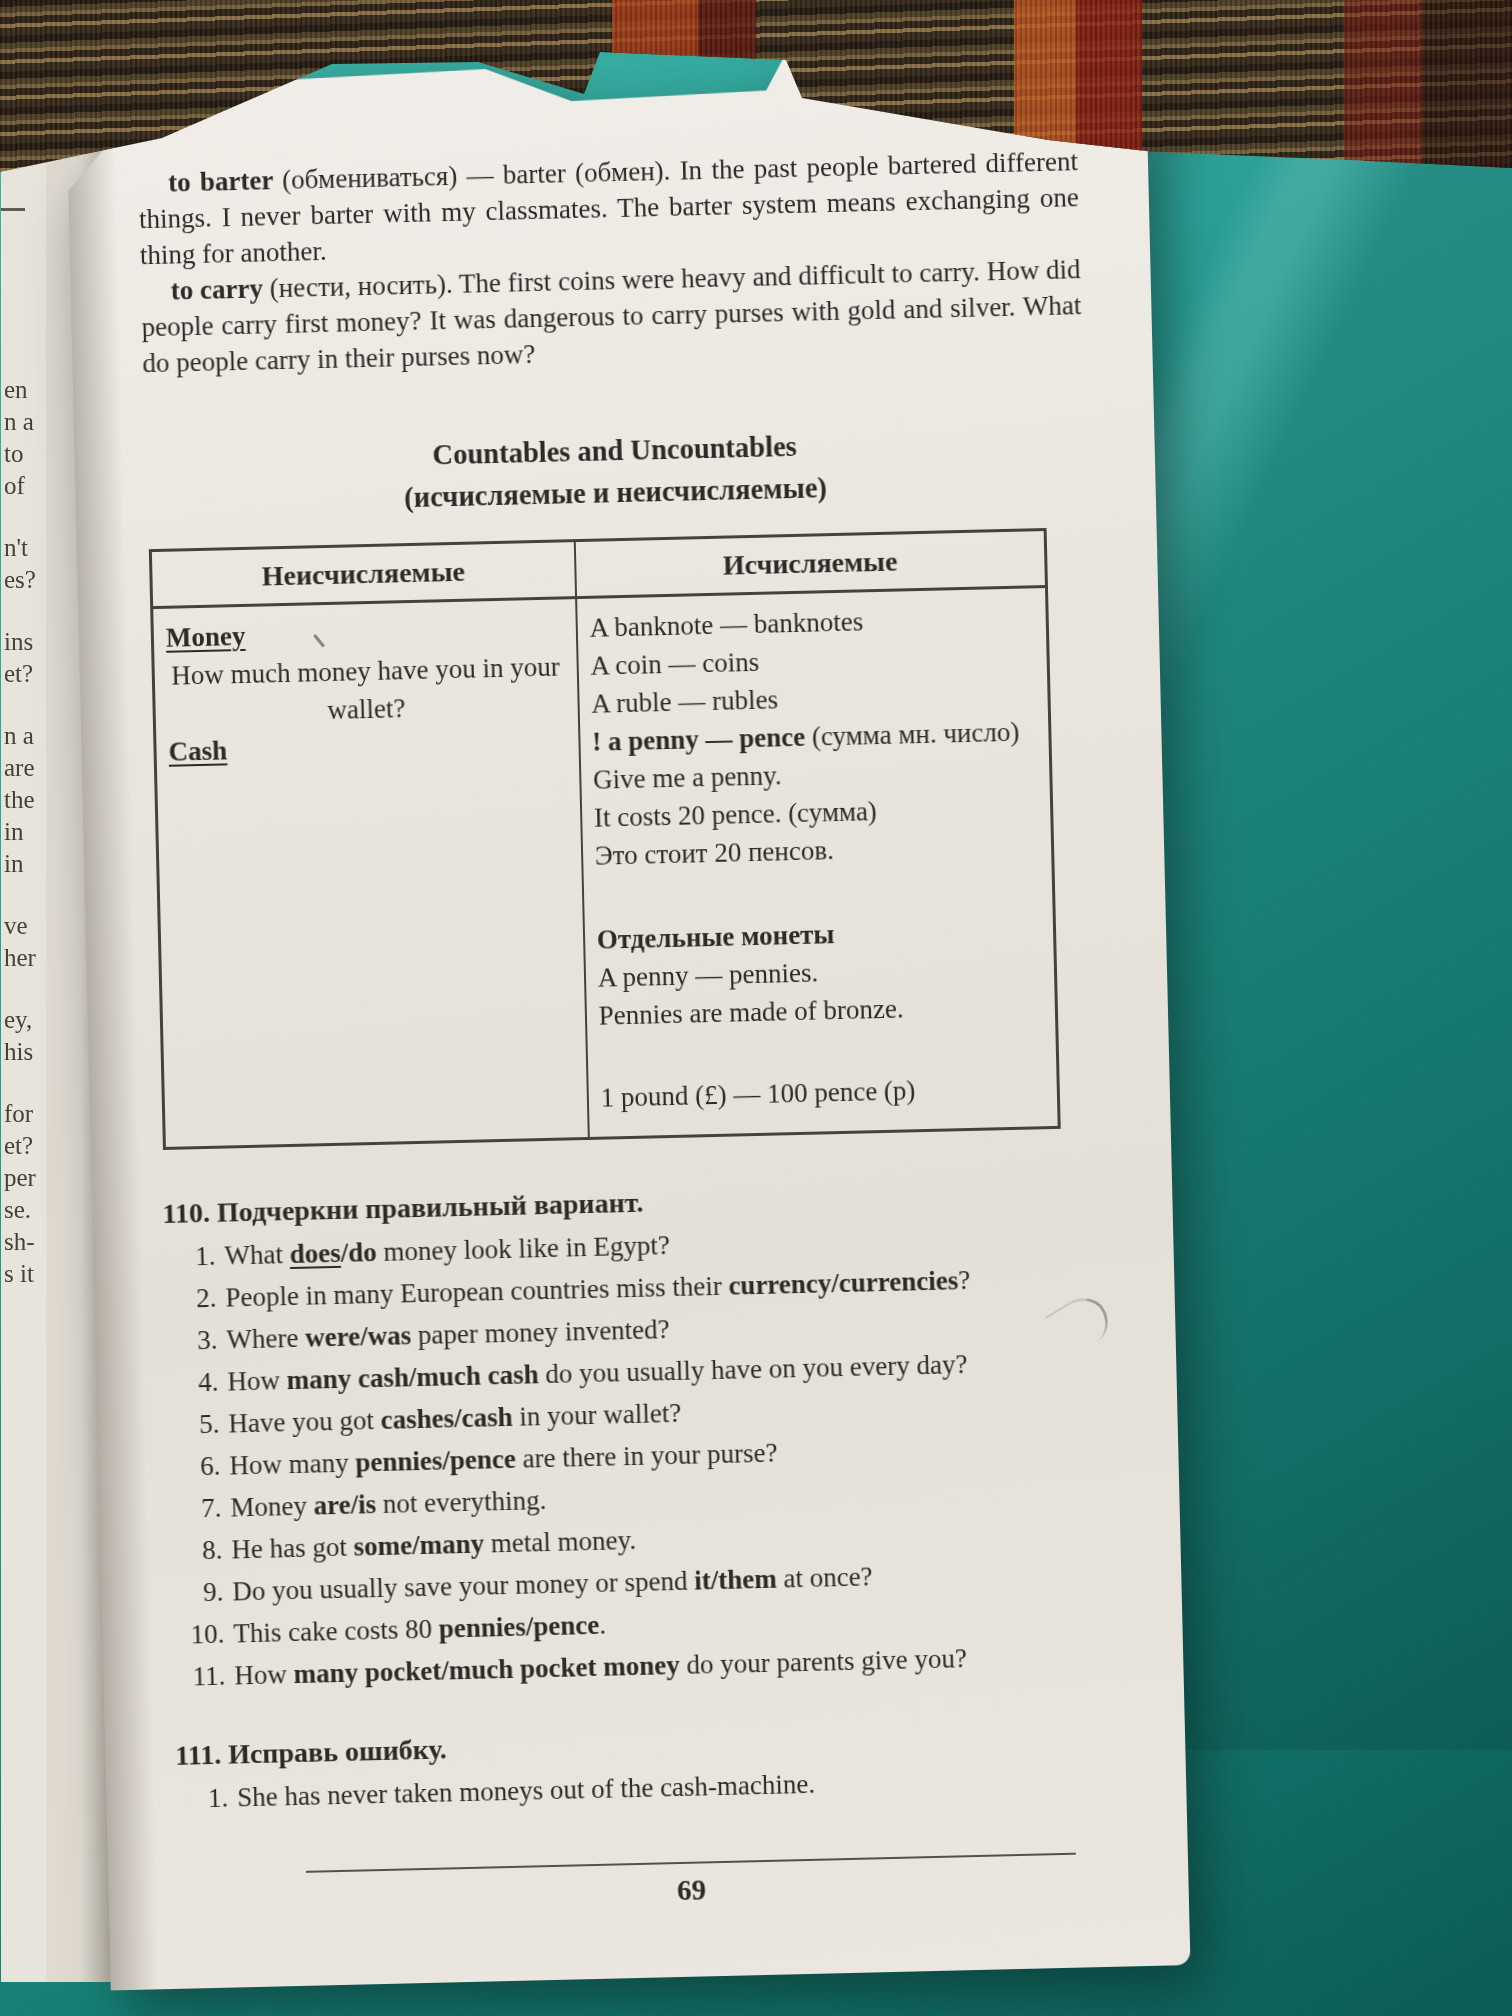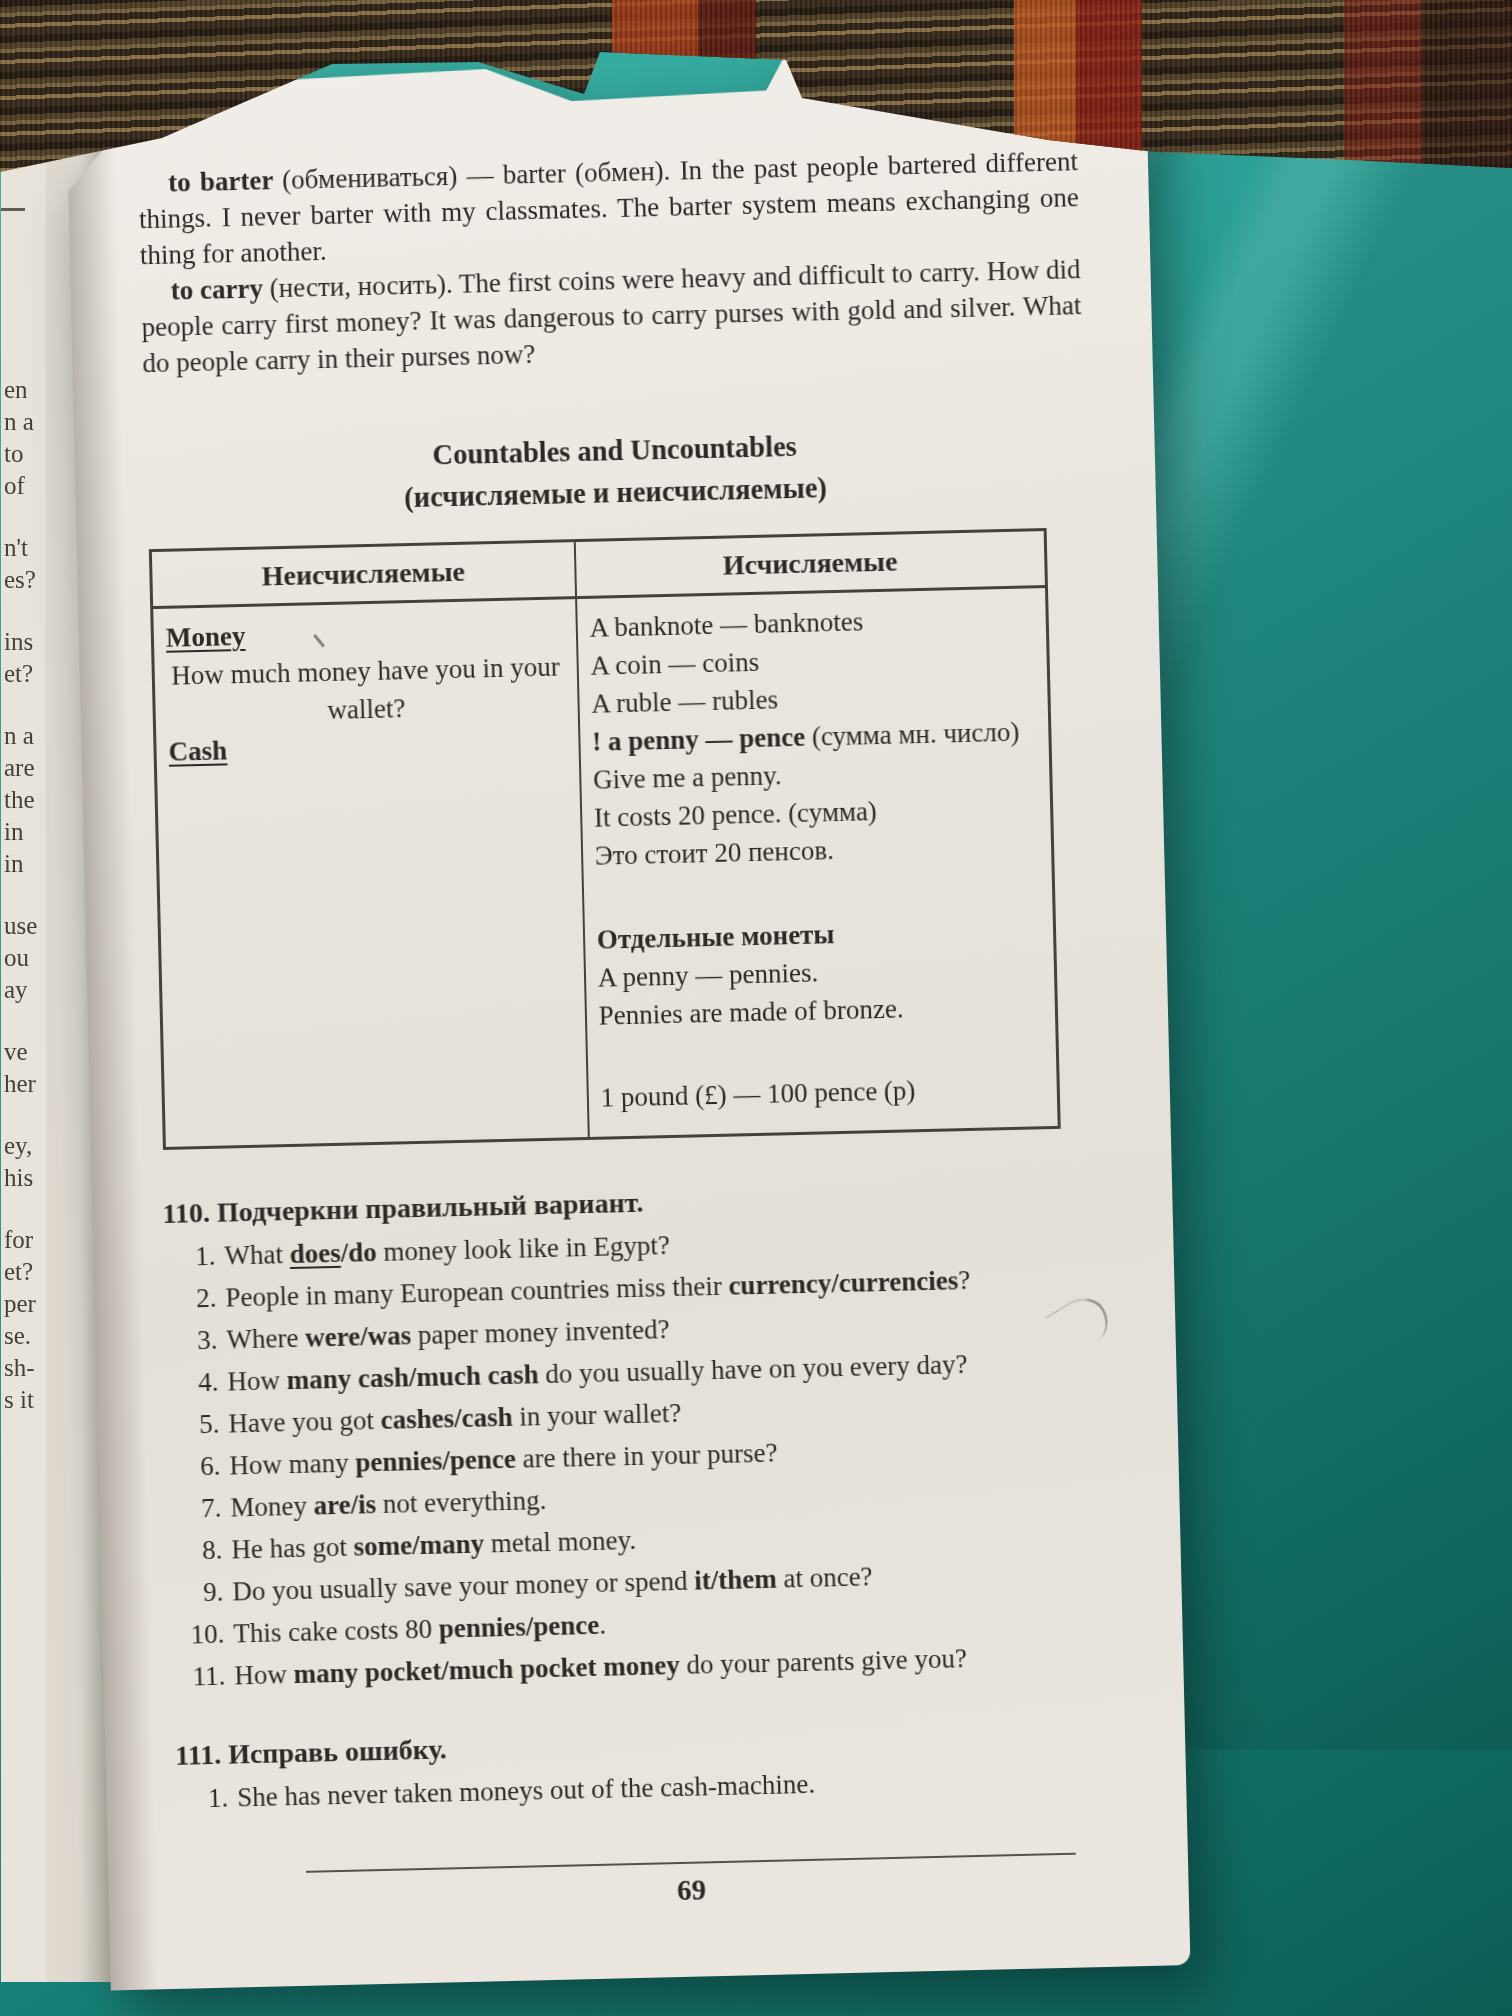--- a/index.html
+++ b/index.html
@@ -117,25 +117,20 @@
         <div class="frag">et?</div>
       </div>
       <div class="frag-group">
         <div class="frag">n a</div>
         <div class="frag">are</div>
         <div class="frag">the</div>
         <div class="frag">in</div>
         <div class="frag">in</div>
       </div>
       <div class="frag-group">
-        <div class="frag">use</div>
-        <div class="frag">ou</div>
-        <div class="frag">ay</div>
-      </div>
-      <div class="frag-group">
         <div class="frag">ve</div>
         <div class="frag">her</div>
       </div>
       <div class="frag-group">
         <div class="frag">ey,</div>
         <div class="frag">his</div>
       </div>
       <div class="frag-group">
         <div class="frag">for</div>
         <div class="frag">et?</div>

